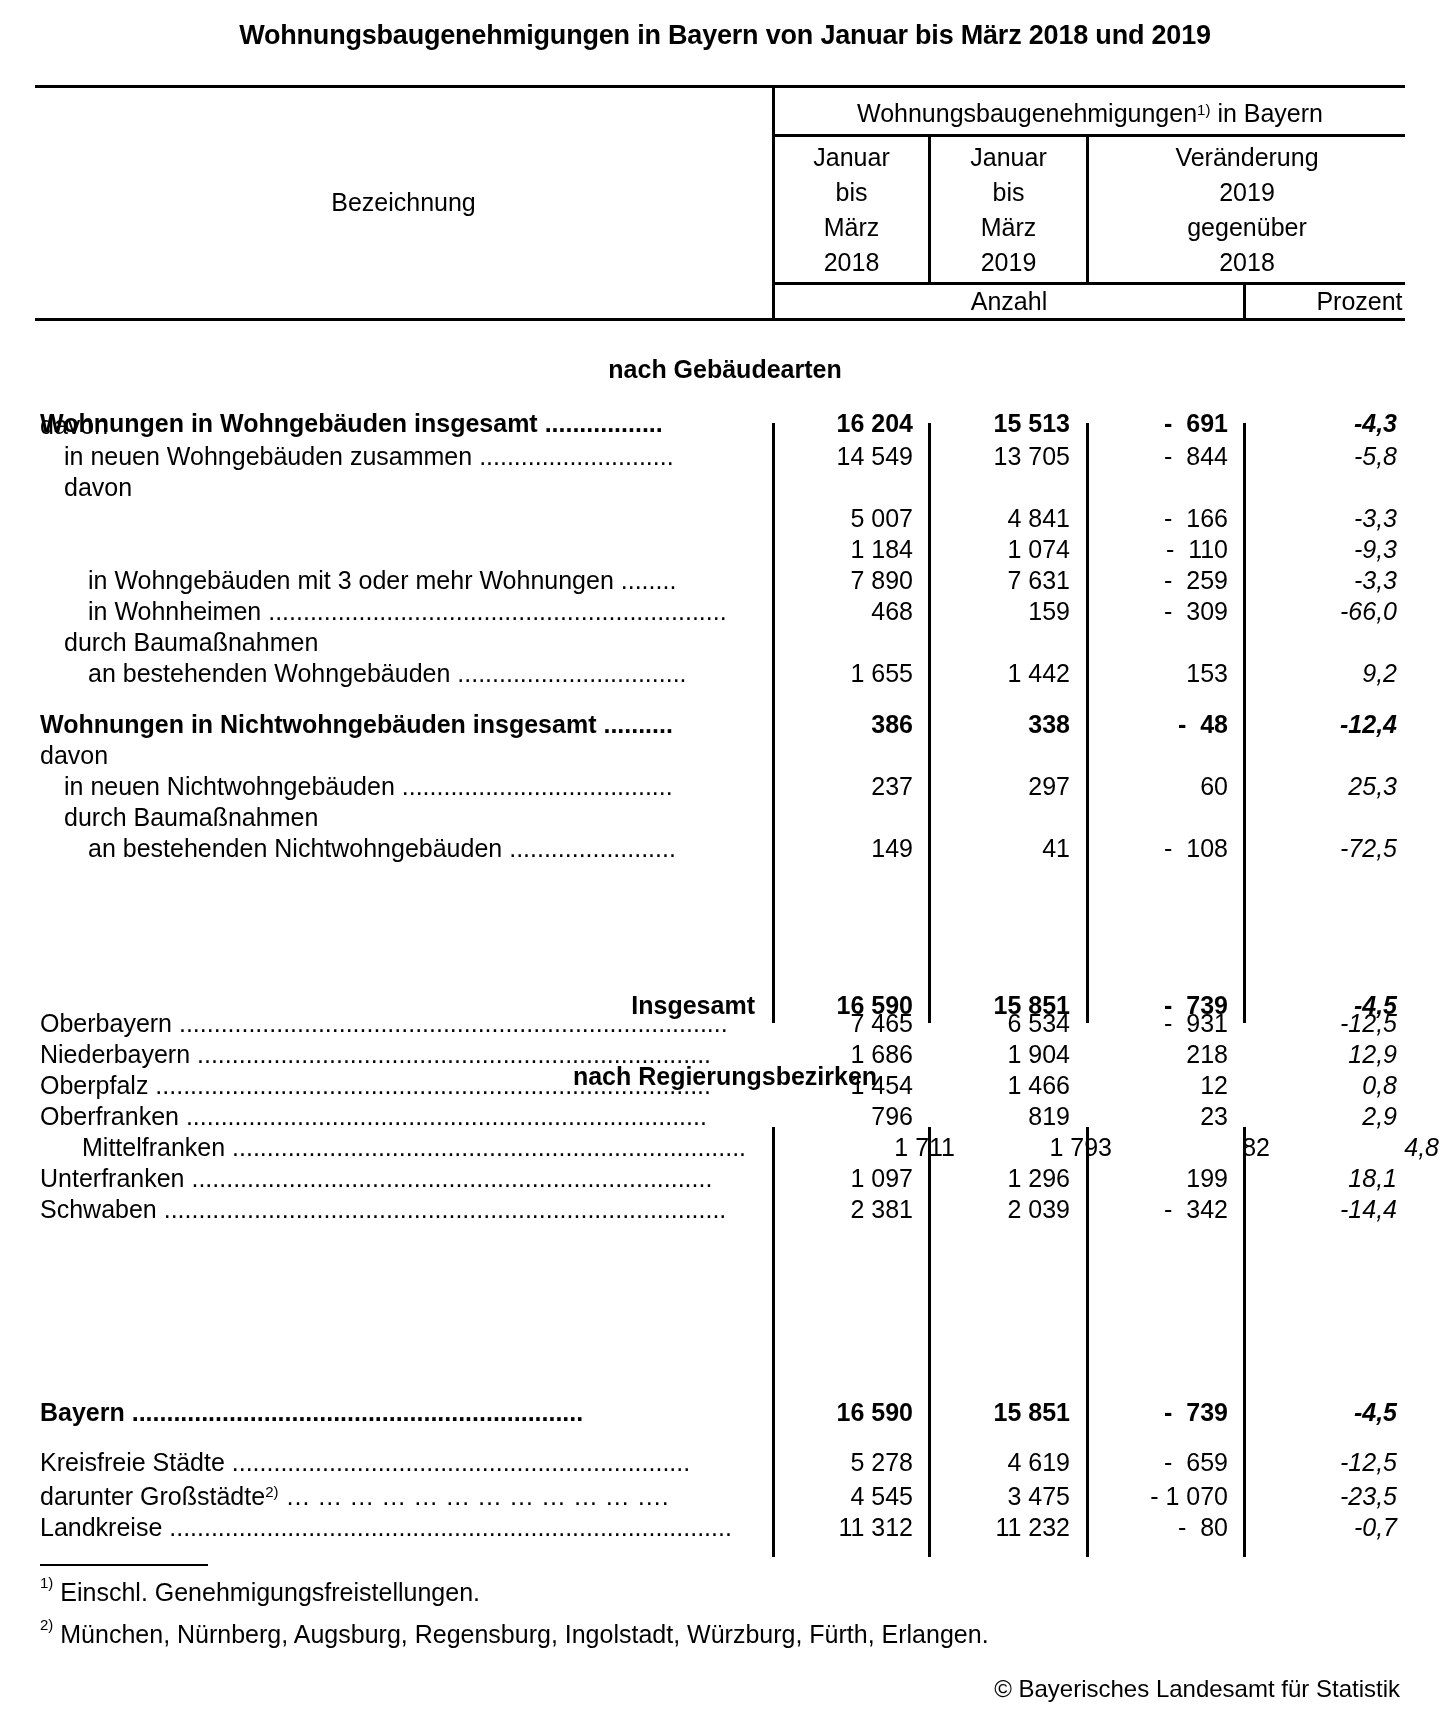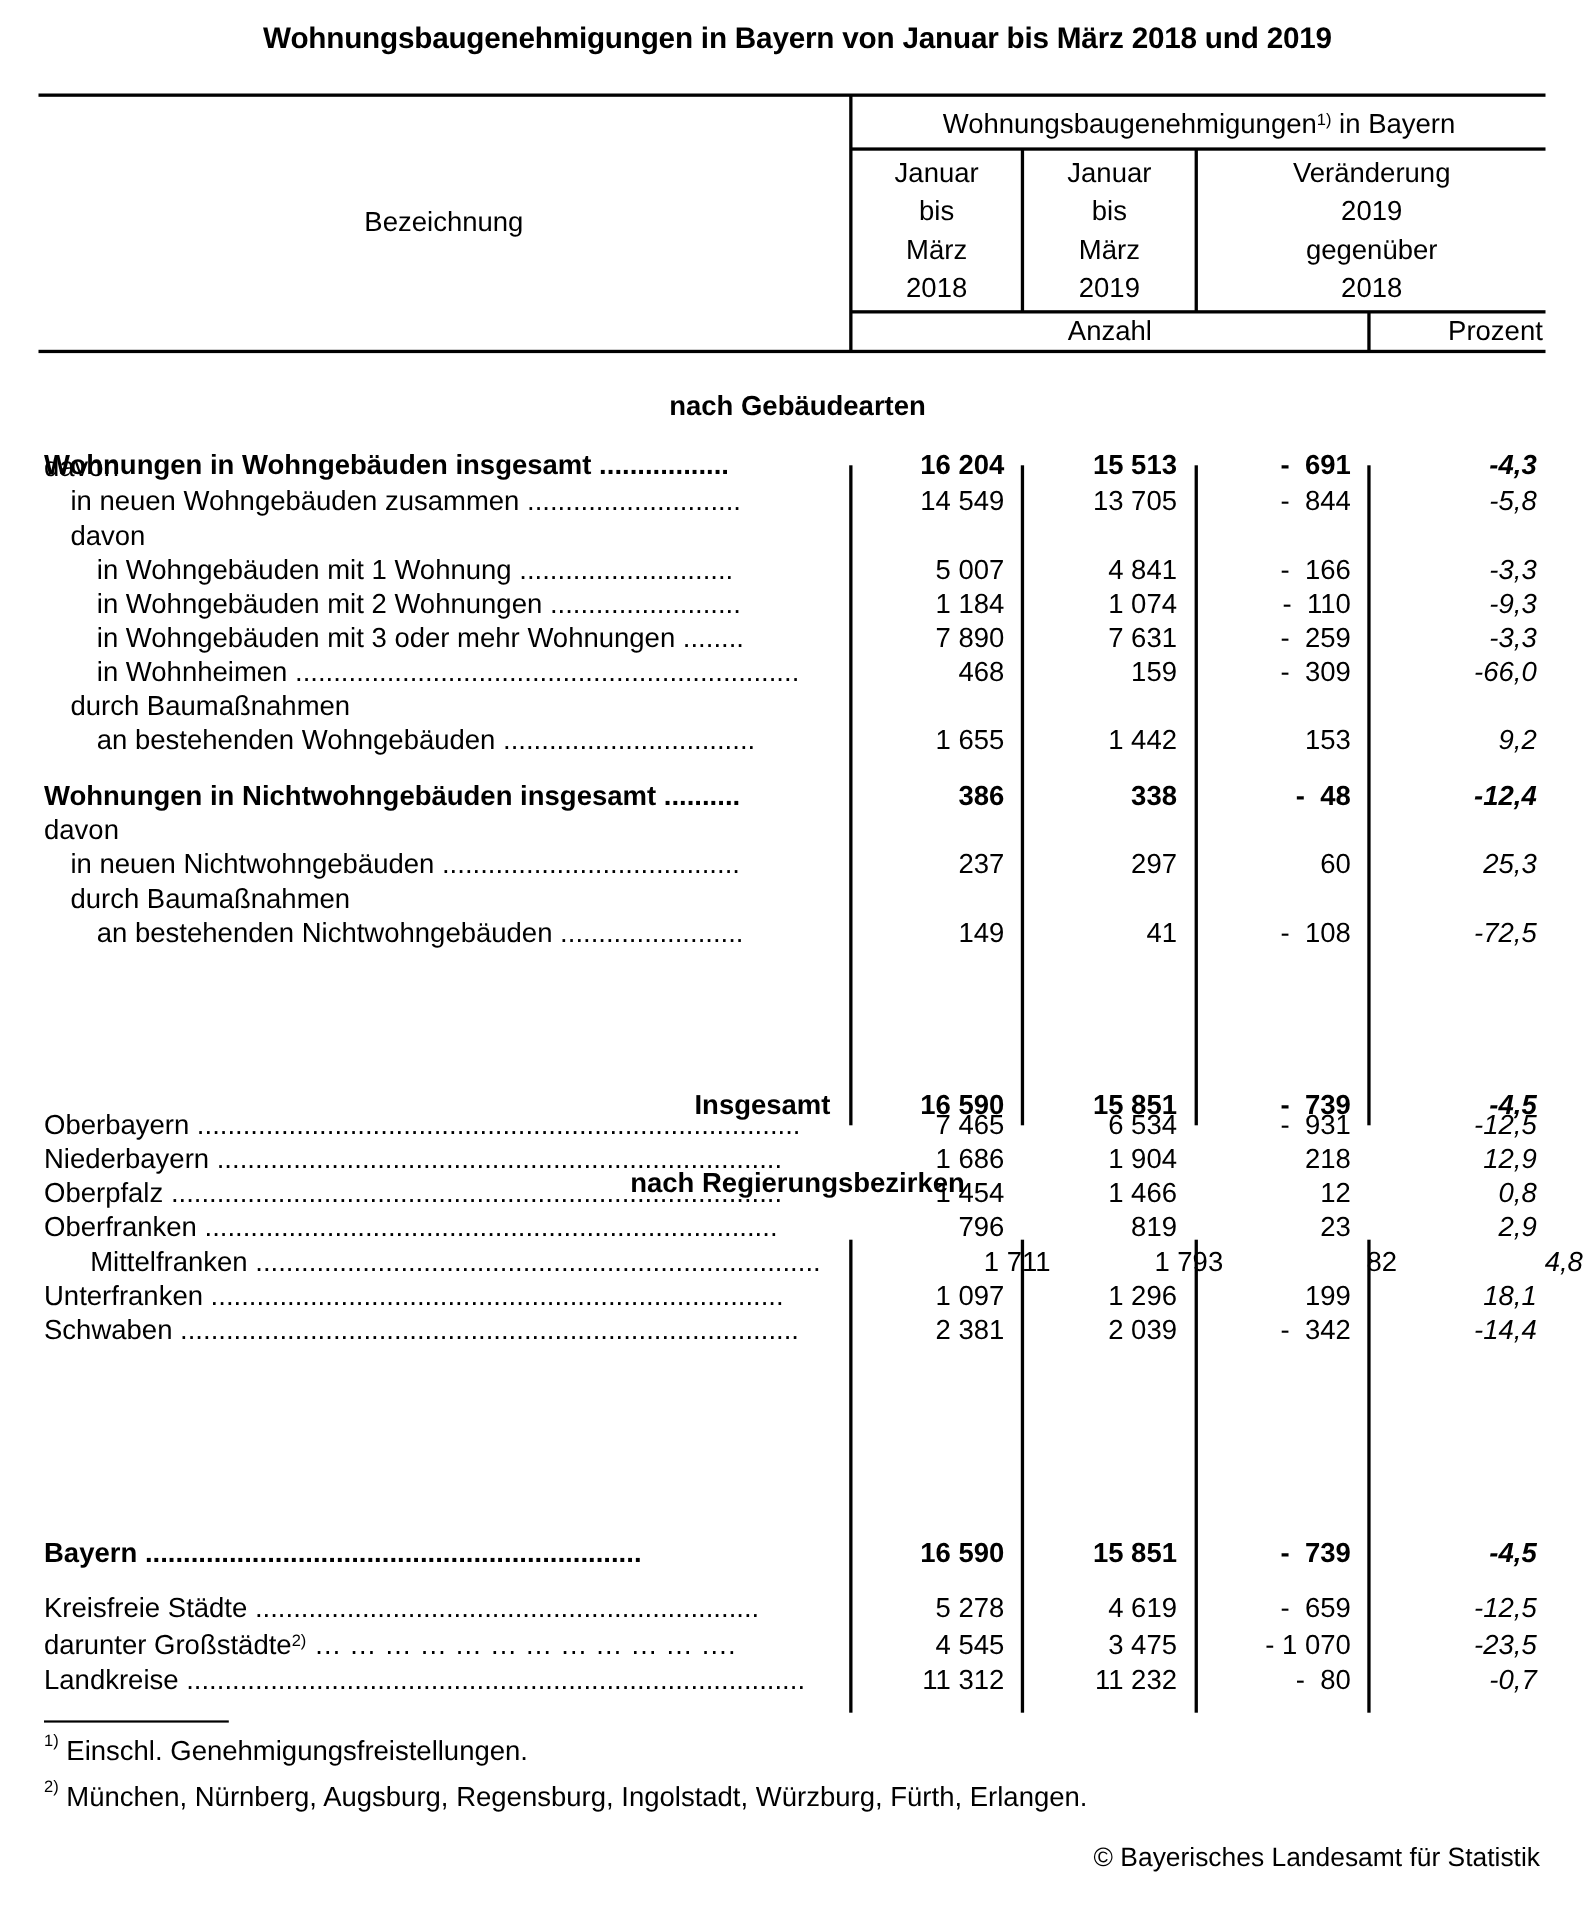--- a/index.html
+++ b/index.html
@@ -96,28 +96,26 @@
       <span class="c4">-5,8</span>
     </div>
     <div class="row" style="top: 470px;">
       <span class="label indent1"><span>davon</span><span></span></span>
       <span class="c1"></span>
       <span class="c2"></span>
       <span class="c3"></span>
       <span class="c4"></span>
     </div>
     <div class="row" style="top: 501px;">
-      <span class="label indent2"><span>in Wohngebäuden mit 1 Wohnung </span><span>............................</span></span>
       <span class="c1">5 007</span>
       <span class="c2">4 841</span>
       <span class="c3">-  166</span>
       <span class="c4">-3,3</span>
     </div>
     <div class="row" style="top: 532px;">
-      <span class="label indent2"><span>in Wohngebäuden mit 2 Wohnungen </span><span>.........................</span></span>
       <span class="c1">1 184</span>
       <span class="c2">1 074</span>
       <span class="c3">-  110</span>
       <span class="c4">-9,3</span>
     </div>
     <div class="row" style="top: 563px;">
       <span class="label indent2"><span>in Wohngebäuden mit 3 oder mehr Wohnungen </span><span>........</span></span>
       <span class="c1">7 890</span>
       <span class="c2">7 631</span>
       <span class="c3">-  259</span>

